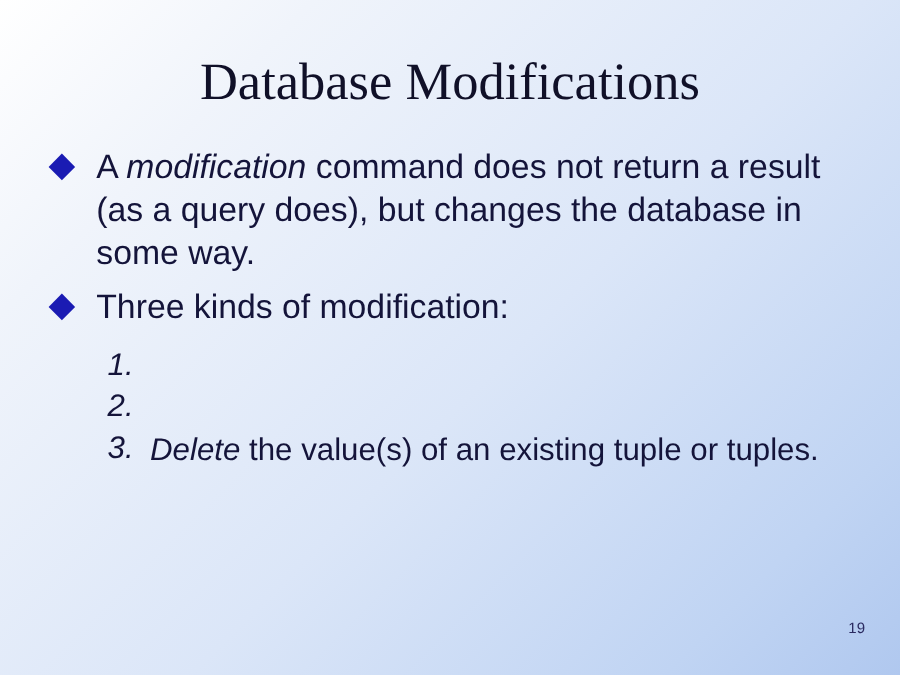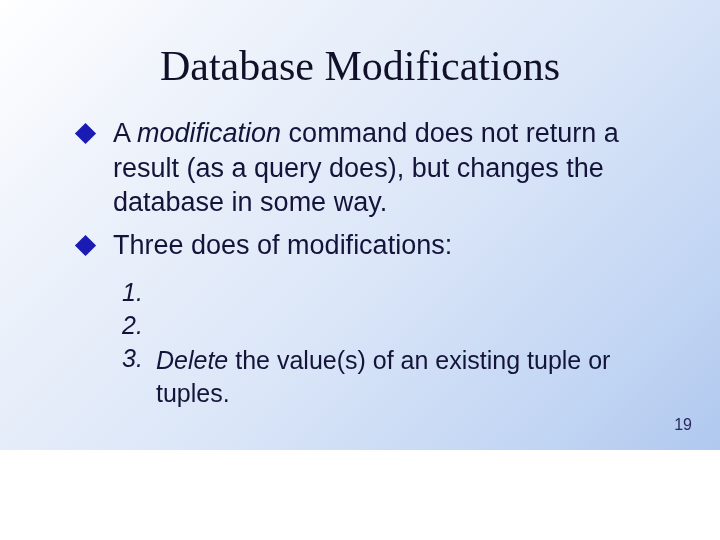--- a/index.html
+++ b/index.html
@@ -4,39 +4,38 @@
 <style>
   html, body {
     margin: 0;
     padding: 0;
     width: 720px;
     height: 540px;
     overflow: hidden;
   }
   .slide {
     width: 720px;
-    height: 450px;
+    height: 540px;
     background: linear-gradient(135deg, #ffffff 0%, #f0f4fb 20%, #dbe6f8 55%, #c0d4f3 85%, #b0c8ef 100%);
     position: relative;
     font-family: Verdana, Geneva, sans-serif;
     color: #0d0d3a;
     box-sizing: border-box;
   }
   .title {
     font-family: "Times New Roman", Times, serif;
     font-size: 42px;
     font-weight: 400;
     text-align: center;
     padding-top: 42px;
     padding-bottom: 26px;
     color: #101028;
   }
   .body {
     padding: 0 56px 0 42px;
-    margin-left: 36px;
   }
   .bul {
     display: flex;
     align-items: flex-start;
     margin-bottom: 8px;
   }
   .diamond {
     width: 15px;
     height: 15px;
     background: #1a1bb3;
@@ -69,22 +68,22 @@
     flex: 0 0 34px;
   }
   .numitem .txt {
     font-size: 25px;
     line-height: 1.32;
     color: #14143a;
   }
   .pagenum {
     position: absolute;
     right: 28px;
-    bottom: 16px;
-    font-size: 16px;
+    bottom: 31px;
+    font-size: 12px;
     color: #2a2a60;
     font-family: Verdana, Geneva, sans-serif;
   }
 </style>
 </head>
 <body>
 
 <div class="slide">
 
   <div class="title">Database Modifications</div>
@@ -94,21 +93,21 @@
     <div class="bul">
       <div class="diamond"></div>
       <div class="bul-text">
         <span>A </span><span class="italic">modification </span><span> command does not return a result (as a query does), but changes the database in some way.</span>
       </div>
     </div>
 
     <div class="bul">
       <div class="diamond"></div>
       <div class="bul-text">
-        <span></span><span class="italic"></span><span>Three does of modifications:</span>
+        <span></span><span class="italic"></span><span>Three kinds of modification:</span>
       </div>
     </div>
 
     <div class="numlist">
 
       <div class="numitem">
         <div class="num">1.</div>
       </div>
 
       <div class="numitem">

